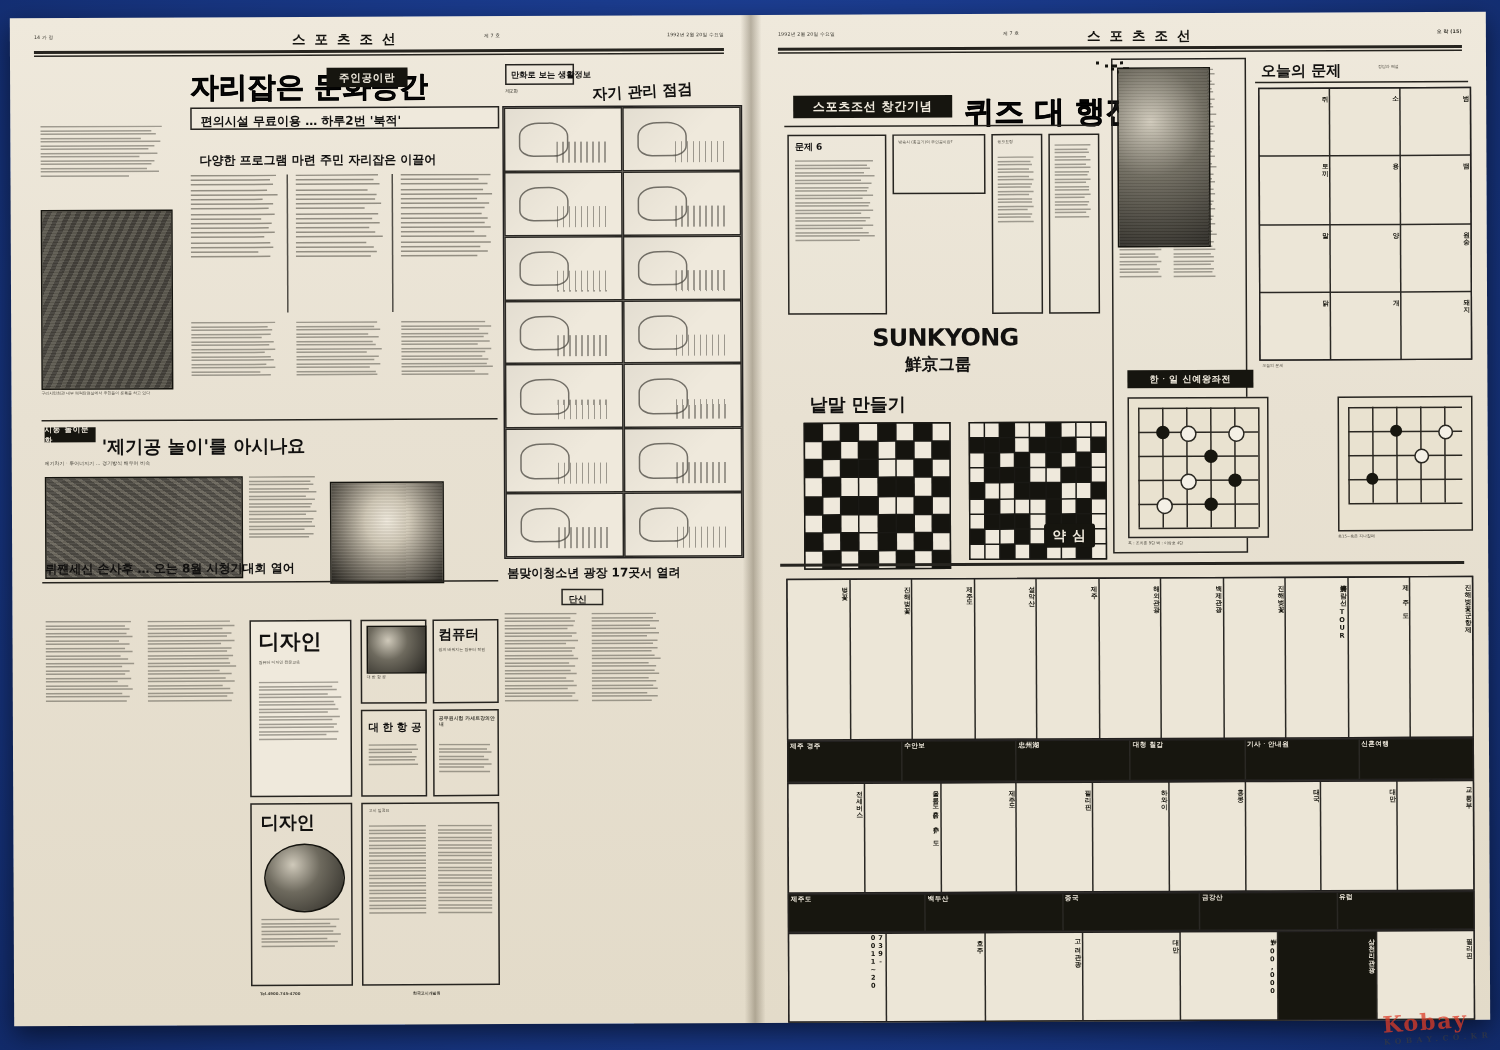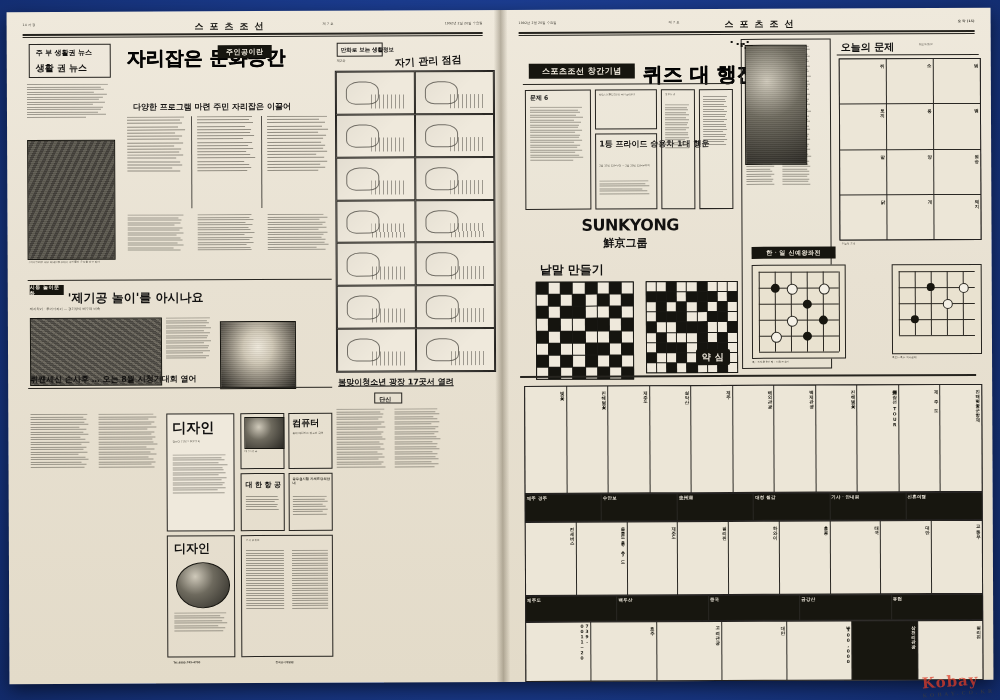--- a/index.html
+++ b/index.html
@@ -107,27 +107,26 @@
     <div class="page left">
       <div class="inner">
 
         <div class="txt tiny" style="position:absolute;left:0;top:2px;">14 가 정</div>
         <div class="masthead" style="left:172px;top:-1px;font-size:9px;">스포츠조선</div>
         <div class="txt tiny" style="position:absolute;left:300px;top:2px;">제 7 호</div>
         <div class="txt tiny" style="position:absolute;right:0;top:2px;">1992년 2월 20일 수요일</div>
         <div class="hline thick" style="position:absolute;left:0;top:12px;"></div>
         <div class="hline" style="position:absolute;left:0;top:15px;"></div>
 
-        <div class="box" style="left:6px;top:22px;width:82px;height:34px;">
-          <div class="hd" style="left:6px;top:3px;font-size:7px;">주 부 생활권 뉴스</div>
-          <div class="hd" style="left:6px;top:17px;font-size:9px;">생활 권 뉴스</div>
-        </div>
 
         <div class="hd out" style="left:104px;top:24px;font-size:19px;">자리잡은 문화공간</div>
         <div class="revbox" style="left:195px;top:24px;width:54px;height:13px;font-size:7px;">주인공이란</div>
+        <div class="box" style="left:104px;top:50px;width:206px;height:15px;background:#efe9dc;">
+          <div class="hd" style="left:6px;top:3px;font-size:8px;">편의시설 무료이용 … 하루2번 '북적'</div>
+        </div>
         <div class="hd" style="left:110px;top:80px;font-size:8px;">다양한 프로그램 마련 주민 자리잡은 이끌어</div>
 
         <div class="lines dense" style="left:4px;top:62px;width:84px;height:50px;">
           <i style="width:96%"></i>
             <i style="width:88%"></i>
             <i style="width:92%"></i>
             <i style="width:80%"></i>
           <i style="width:95%"></i>
             <i style="width:90%"></i>
             <i style="width:86%"></i>
@@ -305,21 +304,21 @@
           <i style="width:87%"></i>
             <i style="width:92%"></i>
             <i style="width:78%"></i>
             <i style="width:90%"></i>
           <i style="width:84%"></i>
         </div>
 
         <div class="hd" style="left:6px;top:352px;font-size:8px;text-align:right;">뤼쨴세신 손사후 … 오는 8월 시청기대회 열어</div>
         <div class="hline" style="position:absolute;left:4px;top:366px;width:304px;"></div>
 
-        <div class="hd" style="left:314px;top:356px;font-size:8px;text-decoration:underline;">봄맞이청소년 광장 17곳서 열려</div>
+        <div class="hd" style="left:314px;top:356px;font-size:8px;">봄맞이청소년 광장 17곳서 열려</div>
         <div class="box" style="left:350px;top:372px;width:28px;height:11px;">
           <div class="hd" style="left:4px;top:2px;font-size:6px;">단신</div>
         </div>
         <div class="lines dense" style="left:312px;top:388px;width:52px;height:98px;">
           <i style="width:93%"></i>
             <i style="width:85%"></i>
             <i style="width:90%"></i>
             <i style="width:88%"></i>
           <i style="width:80%"></i>
             <i style="width:92%"></i>
@@ -589,32 +588,20 @@
             <i style="width:84%"></i>
               <i style="width:93%"></i>
               <i style="width:81%"></i>
               <i style="width:88%"></i>
             <i style="width:95%"></i>
               <i style="width:77%"></i>
           </div>
         </div>
         <div class="box" style="left:76px;top:70px;width:62px;height:40px;">
           <div class="txt micro" style="position:absolute;left:3px;top:3px;width:54px;">방송시 (홍길기)의 주인공이란?</div>
-        </div>
-        <div class="box" style="left:76px;top:114px;width:62px;height:76px;">
-          <div class="hd" style="left:3px;top:4px;font-size:8px;">1등 프라이드 승용차 1대 행운</div>
-          <div class="txt micro" style="position:absolute;left:3px;top:30px;width:54px;">2월 15일 접수부터 ~ 2월 20일 접수분까지</div>
-          <div class="lines dense" style="left:3px;top:46px;width:54px;height:26px;">
-            <i style="width:90%"></i>
-              <i style="width:85%"></i>
-              <i style="width:92%"></i>
-              <i style="width:80%"></i>
-            <i style="width:88%"></i>
-              <i style="width:93%"></i>
-          </div>
         </div>
         <div class="box" style="left:142px;top:70px;width:34px;height:120px;">
           <div class="txt micro" style="position:absolute;left:3px;top:3px;">응모요령</div>
           <div class="lines dense" style="left:3px;top:14px;width:26px;height:100px;">
             <i style="width:92%"></i>
               <i style="width:86%"></i>
               <i style="width:90%"></i>
               <i style="width:82%"></i>
             <i style="width:94%"></i>
               <i style="width:79%"></i>

